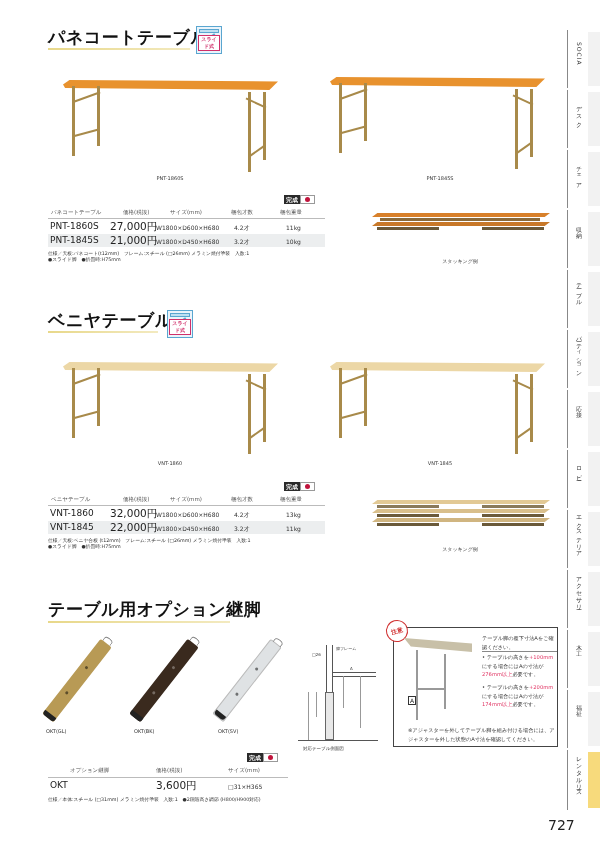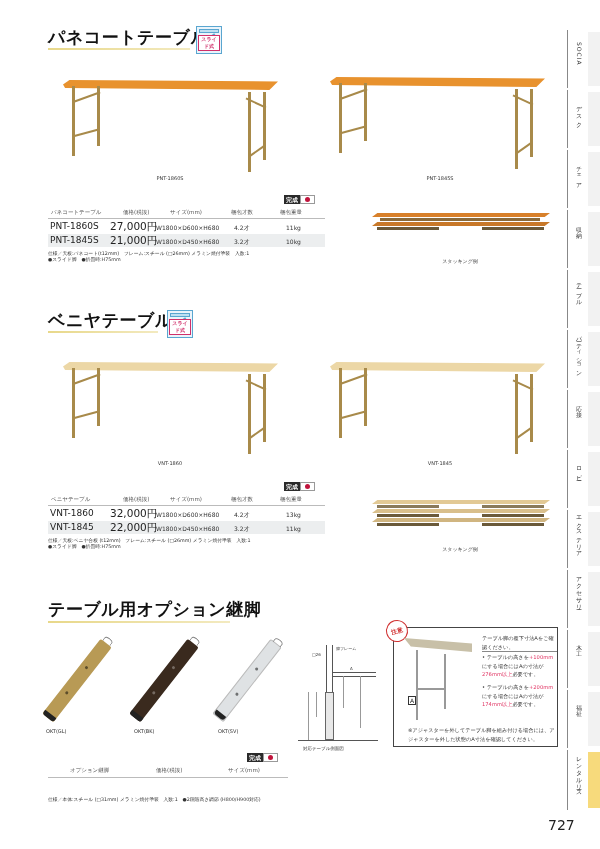--- a/index.html
+++ b/index.html
@@ -283,20 +283,25 @@
 
 <div class="made-badge" style="left:247px;top:753px;">
   <span class="kanji">完成</span>
   <span class="flag"></span>
 </div>
 <div class="spec" style="left:48px;top:764px;width:250px;height:45px;">
   <div class="hdr" style="left:22px;top:3px;">オプション継脚</div>
   <div class="hdr" style="left:108px;top:3px;">価格(税抜)</div>
   <div class="hdr" style="left:180px;top:3px;">サイズ(mm)</div>
   <div class="hline" style="top:13px;width:240px;"></div>
+  <div class="row" style="top:15px;width:240px;">
+    <span class="code" style="left:2px;">OKT</span>
+    <span class="price" style="left:108px;">3,600円</span>
+    <span class="cell" style="left:180px;">□31×H365</span>
+  </div>
   <div class="note" style="left:0;top:32px;">仕様／本体:スチール (□31mm) メラミン焼付塗装　入数:1　●2段階高さ調節 (H800/H900対応)</div>
 </div>
 
 <div class="side-index">
   <div class="side-tab" style="top:0;height:58px;">
       <div class="label latin" style="top:12px;">SOCIA</div>
       <div class="block"></div>
     </div>
   <div class="side-tab" style="top:60px;height:58px;">
       <div class="label" style="top:12px;">デスク</div>

